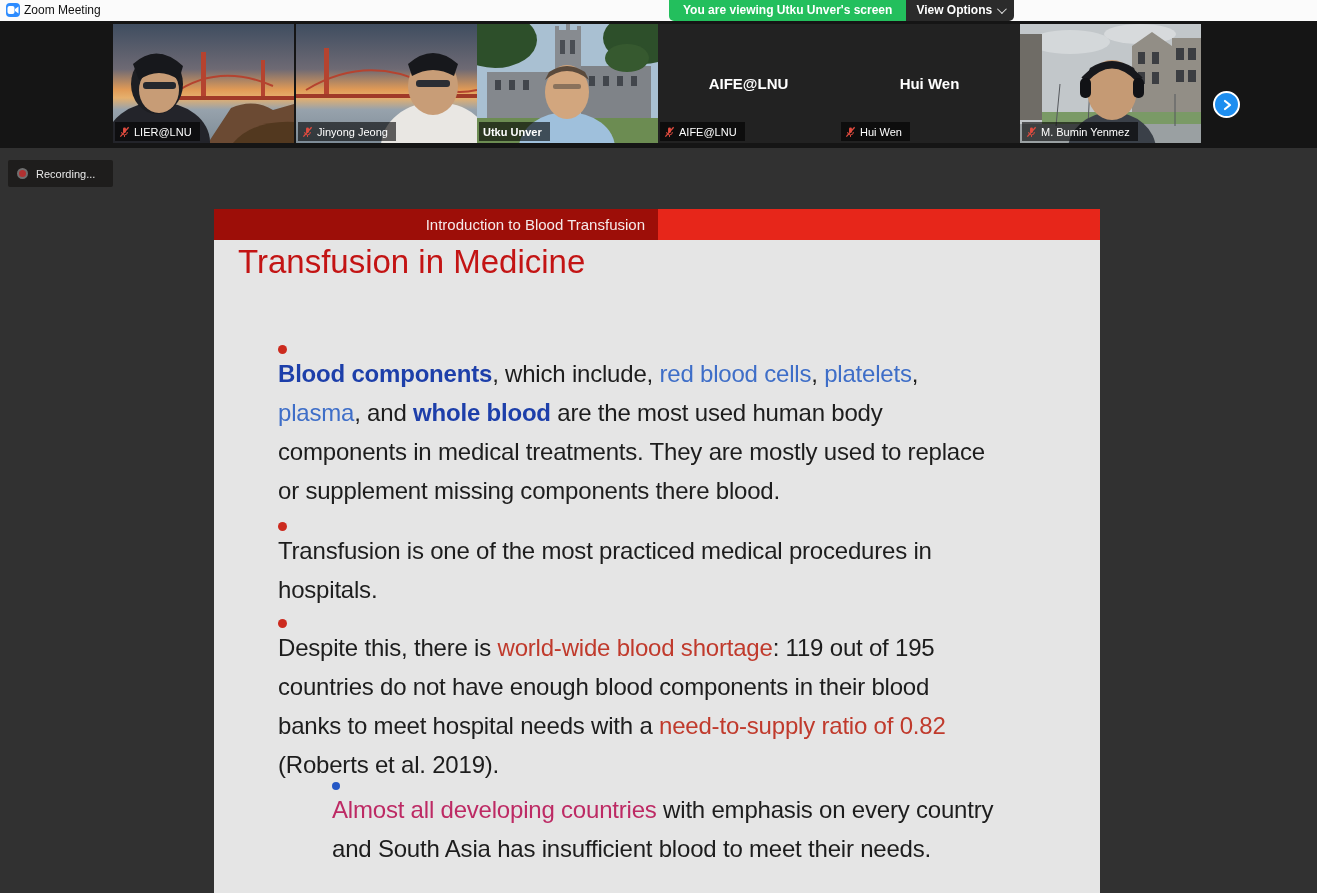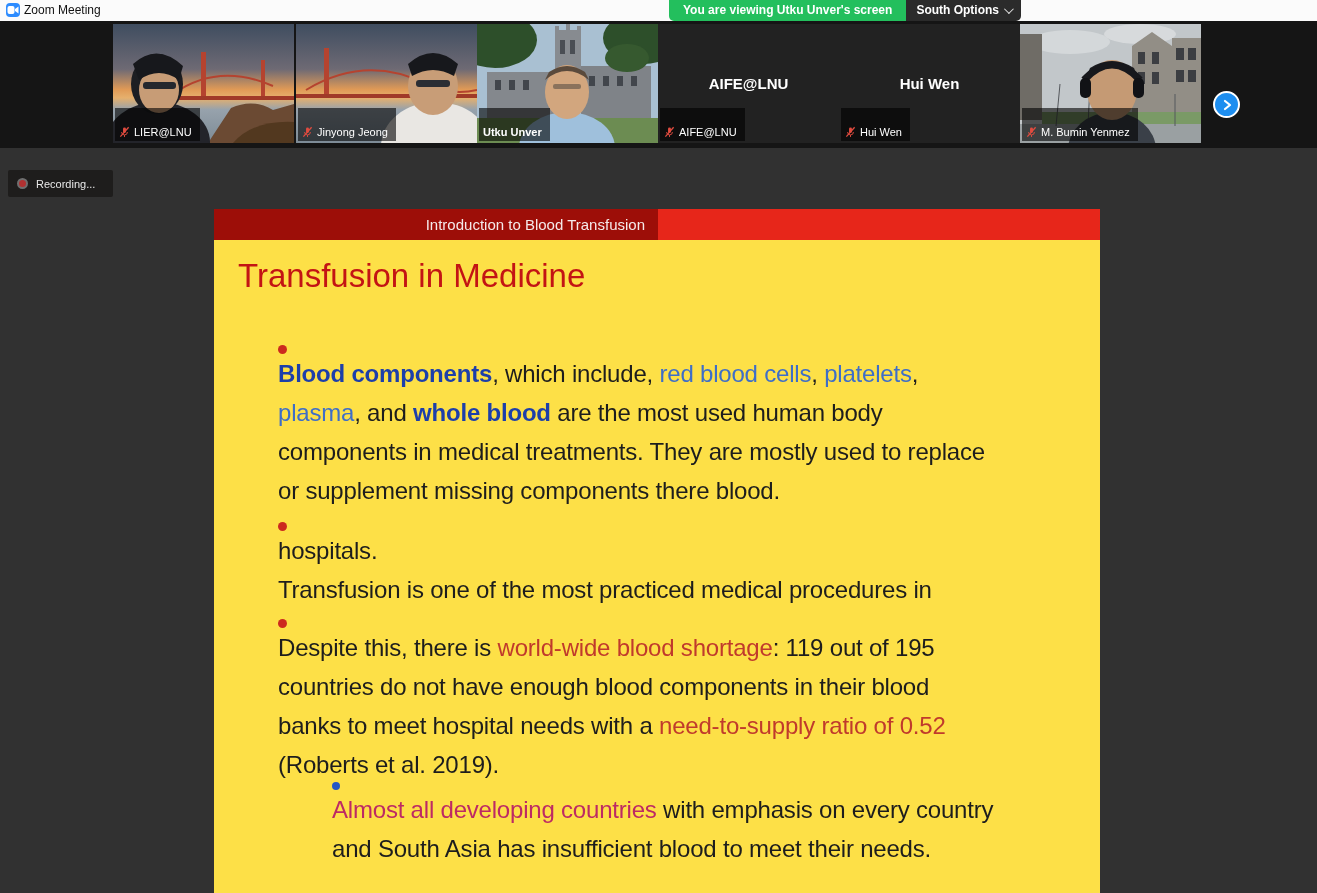--- a/index.html
+++ b/index.html
@@ -13,35 +13,35 @@
   #share-banner-group{position:absolute;left:669px;top:0;height:21px;display:flex;}
   #share-banner{background:#23bf5d;color:#fff;font-size:12px;font-weight:bold;height:21px;line-height:21px;padding:0 14px;border-radius:0 0 0 5px;}
   #view-options{background:#2b2b2b;color:#fff;font-size:12px;font-weight:bold;height:21px;line-height:21px;padding:0 10px;border-radius:0 0 5px 0;display:flex;align-items:center;gap:5px;cursor:pointer;}
   .chev-down{display:inline-block;width:6px;height:6px;border-right:1.5px solid #ddd;border-bottom:1.5px solid #ddd;transform:rotate(45deg) translateY(-2px);}
 
   
   #strip{position:absolute;left:0;top:21px;width:1317px;height:127px;background:#151515;}
   .tile{position:absolute;top:3px;width:181px;height:119px;background:#701a75;overflow:hidden;}
   .tile.active{outline:2px solid #9ab83c;outline-offset:-2px;font-weight:bold;}
   .tile .vid{position:absolute;inset:0;}
-  .name-label{position:absolute;left:2px;bottom:2px;background:rgba(0,0,0,0.6);color:#fff;font-size:11px;padding:18px 8px 3px 4px;display:flex;align-items:center;gap:4px;white-space:nowrap;}
+  .name-label{position:absolute;left:2px;bottom:2px;background:rgba(0,0,0,0.6);color:#fff;font-size:11px;padding:4px 8px 3px 4px;display:flex;align-items:center;gap:4px;white-space:nowrap;}
   .center-name{position:absolute;inset:0;display:flex;align-items:center;justify-content:center;color:#fff;font-size:15px;font-weight:bold;background:#222222;}
   #next-btn{position:absolute;left:1213px;top:70px;width:27px;height:27px;border-radius:50%;background:#1d8ef0;border:2px solid #fff;cursor:pointer;display:flex;align-items:center;justify-content:center;padding:0;}
 
   
-  #recording{position:absolute;left:8px;top:170px;width:105px;height:27px;background:#1e1d1c;border-radius:2px;display:flex;align-items:center;gap:8px;padding-left:9px;box-sizing:border-box;}
+  #recording{position:absolute;left:8px;top:160px;width:105px;height:27px;background:#1e1d1c;border-radius:2px;display:flex;align-items:center;gap:8px;padding-left:9px;box-sizing:border-box;}
   #rec-dot{width:11px;height:11px;border-radius:50%;background:#b03131;border:2px solid #6f6f6f;box-sizing:border-box;}
   #rec-label{color:#e8e8e8;font-size:11px;}
 
   
-  #slide{position:absolute;left:214px;top:209px;width:886px;height:684px;background:#fde047;}
+  #slide{position:absolute;left:214px;top:209px;width:886px;height:684px;background:#e5e5e5;}
   #slide-header{position:absolute;left:0;top:0;width:886px;height:31px;background:#e7261a;}
   #slide-header-dark{position:absolute;left:0;top:0;width:444px;height:31px;background:#9d0e08;display:flex;align-items:center;justify-content:flex-end;padding-right:13px;box-sizing:border-box;}
   #slide-header-dark span{color:#f5eaea;font-size:15px;}
-  #slide-title{position:absolute;left:24px;top:48px;font-size:33px;color:#c31414;}
+  #slide-title{position:absolute;left:24px;top:34px;font-size:33px;color:#c31414;}
 
   .bullet-block{position:absolute;display:flex;flex-direction:column;}
   .bullet-block .dot{flex:0 0 9px;width:9px;height:9px;border-radius:50%;margin-top:14px;margin-right:13px;}
   .bullet-block.lvl1{left:64px;}
   .bullet-block.lvl1 .dot{background:#cc2a1e;}
   .bullet-block.lvl2{left:118px;}
   .bullet-block.lvl2 .dot{background:#2457c5;flex-basis:8px;width:8px;height:8px;}
   .btxt{font-size:24px;line-height:39px;color:#1d1d1d;letter-spacing:-0.2px;}
   .pos0{top:122px}.pos1{top:299px}.pos2{top:396px}.pos3{top:559px}
   .seg-n{color:#1d1d1d}
@@ -59,21 +59,21 @@
     <span id="zoom-logo">
       <svg width="12" height="10" viewBox="0 0 12 10">
           <rect x="0.5" y="1" width="7" height="8" rx="2" fill="#fff"></rect>
           <polygon points="8,4 11.5,1.5 11.5,8.5 8,6" fill="#fff"></polygon>
         </svg>
     </span>
     <span id="app-title">Zoom Meeting</span>
     <div id="share-banner-group">
       <div id="share-banner">You are viewing Utku Unver's screen</div>
       <div id="view-options">
-        <span>South Options</span>
+        <span>View Options</span>
         <span class="chev-down"></span>
       </div>
     </div>
   </div>
 
   <div id="strip">
 
     <div class="tile" style="left:113px">
       <svg class="vid" viewBox="0 0 181 119" preserveAspectRatio="none">
         <defs>
@@ -254,30 +254,30 @@
           <div class="btxt">
             <div class="line"><span class="seg-bb">Blood components</span><span class="seg-n">, which include, </span><span class="seg-b">red blood cells</span><span class="seg-n">, </span><span class="seg-b">platelets</span><span class="seg-n">,</span></div>
             <div class="line"><span class="seg-b">plasma</span><span class="seg-n">, and </span><span class="seg-bb">whole blood</span><span class="seg-n"> are the most used human body</span></div>
             <div class="line"><span class="seg-n">components in medical treatments. They are mostly used to replace</span></div>
             <div class="line"><span class="seg-n">or supplement missing components there blood.</span></div>
           </div>
         </div>
         <div class="bullet-block lvl1 pos1">
           <span class="dot"></span>
           <div class="btxt">
+            <div class="line"><span class="seg-n">Transfusion is one of the most practiced medical procedures in</span></div>
             <div class="line"><span class="seg-n">hospitals.</span></div>
-            <div class="line"><span class="seg-n">Transfusion is one of the most practiced medical procedures in</span></div>
           </div>
         </div>
         <div class="bullet-block lvl1 pos2">
           <span class="dot"></span>
           <div class="btxt">
             <div class="line"><span class="seg-n">Despite this, there is </span><span class="seg-r">world-wide blood shortage</span><span class="seg-n">: 119 out of 195</span></div>
             <div class="line"><span class="seg-n">countries do not have enough blood components in their blood</span></div>
-            <div class="line"><span class="seg-n">banks to meet hospital needs with a </span><span class="seg-r">need-to-supply ratio of 0.52</span></div>
+            <div class="line"><span class="seg-n">banks to meet hospital needs with a </span><span class="seg-r">need-to-supply ratio of 0.82</span></div>
             <div class="line"><span class="seg-n">(Roberts et al. 2019).</span></div>
           </div>
         </div>
         <div class="bullet-block lvl2 pos3">
           <span class="dot"></span>
           <div class="btxt">
             <div class="line"><span class="seg-m">Almost all developing countries</span><span class="seg-n"> with emphasis on every country</span></div>
             <div class="line"><span class="seg-n">and South Asia has insufficient blood to meet their needs.</span></div>
           </div>
         </div>

